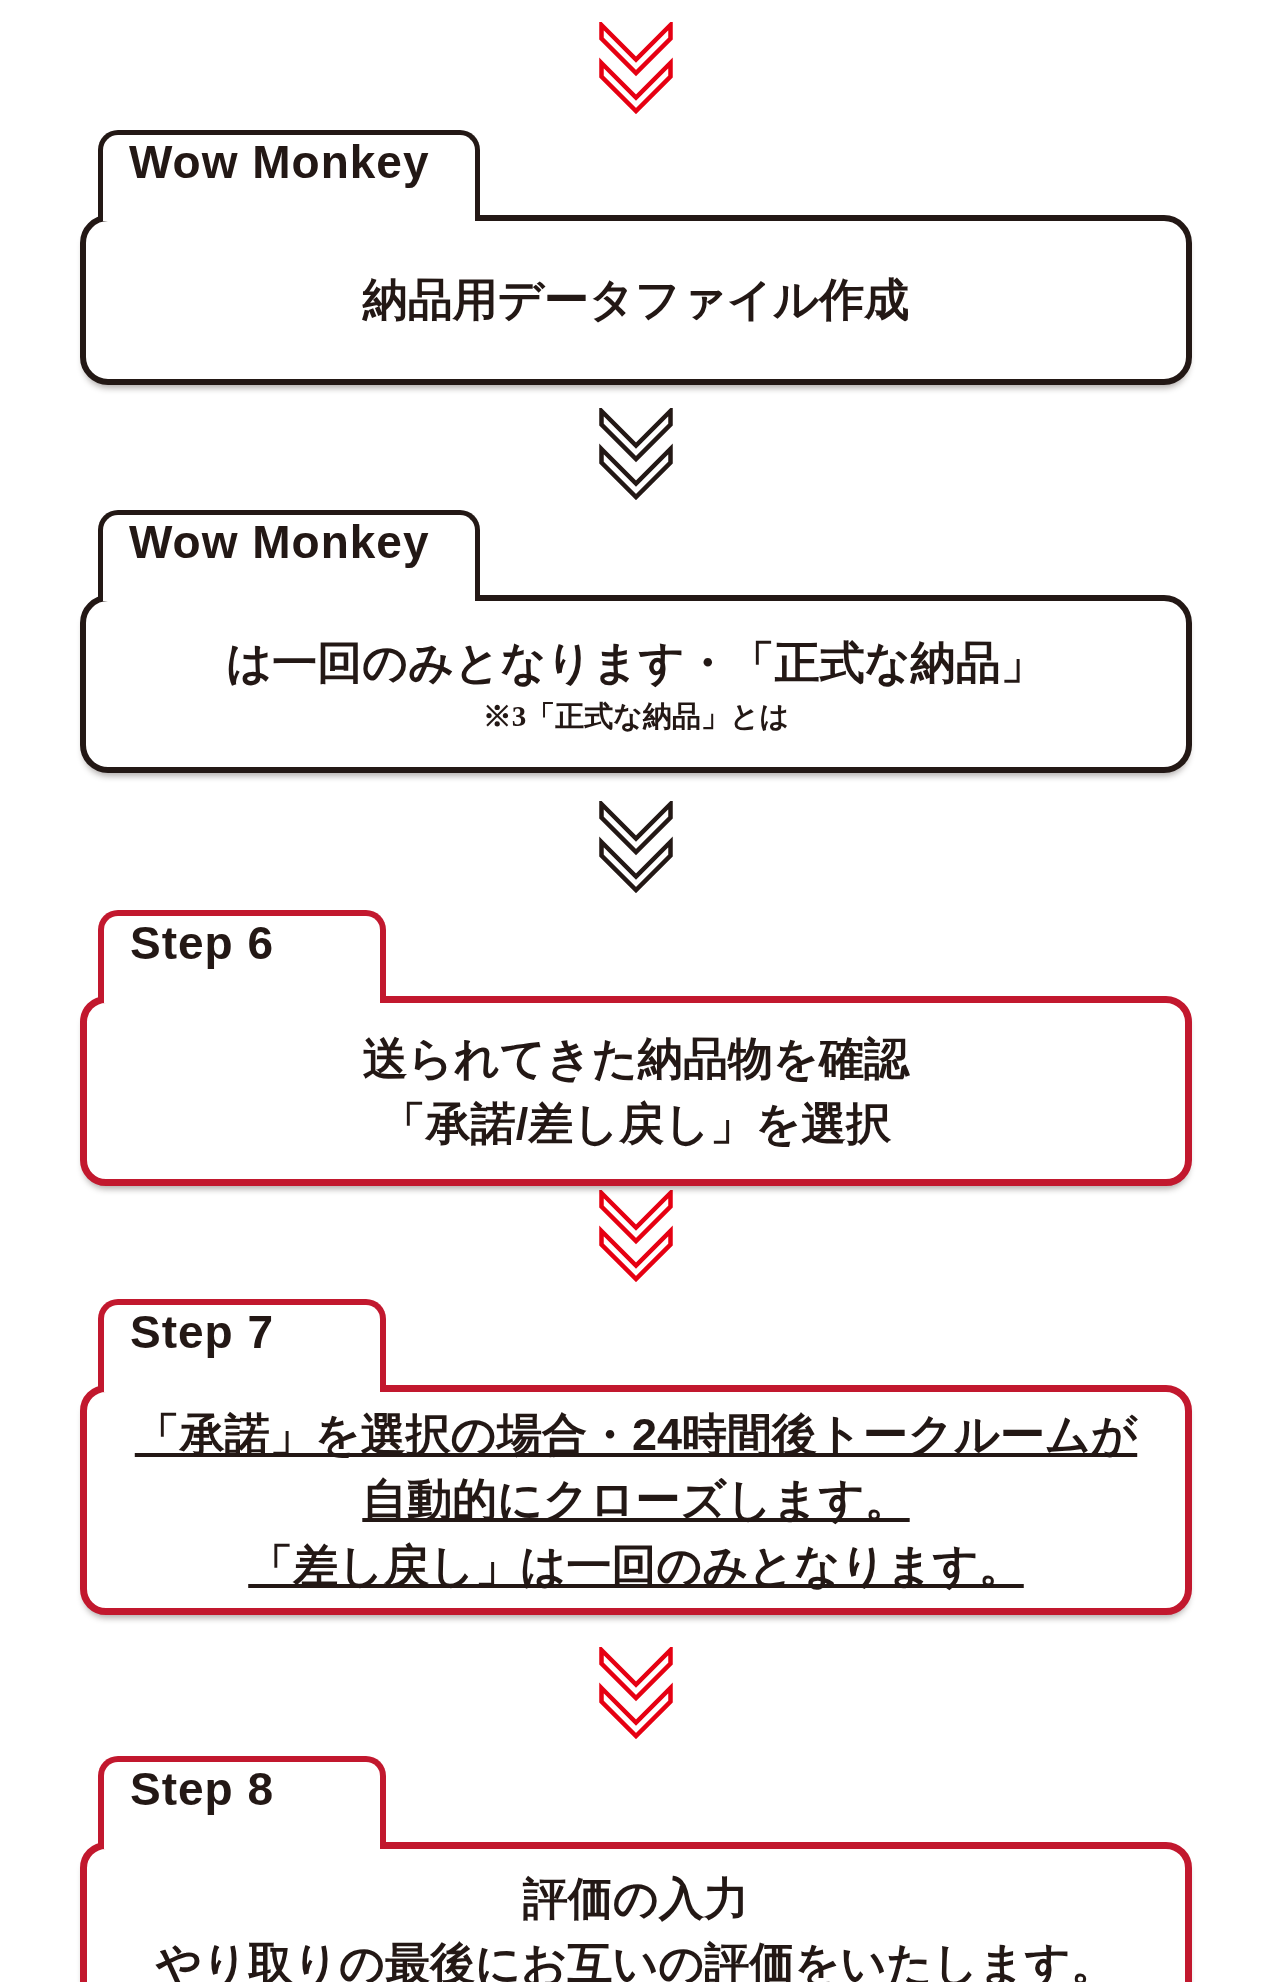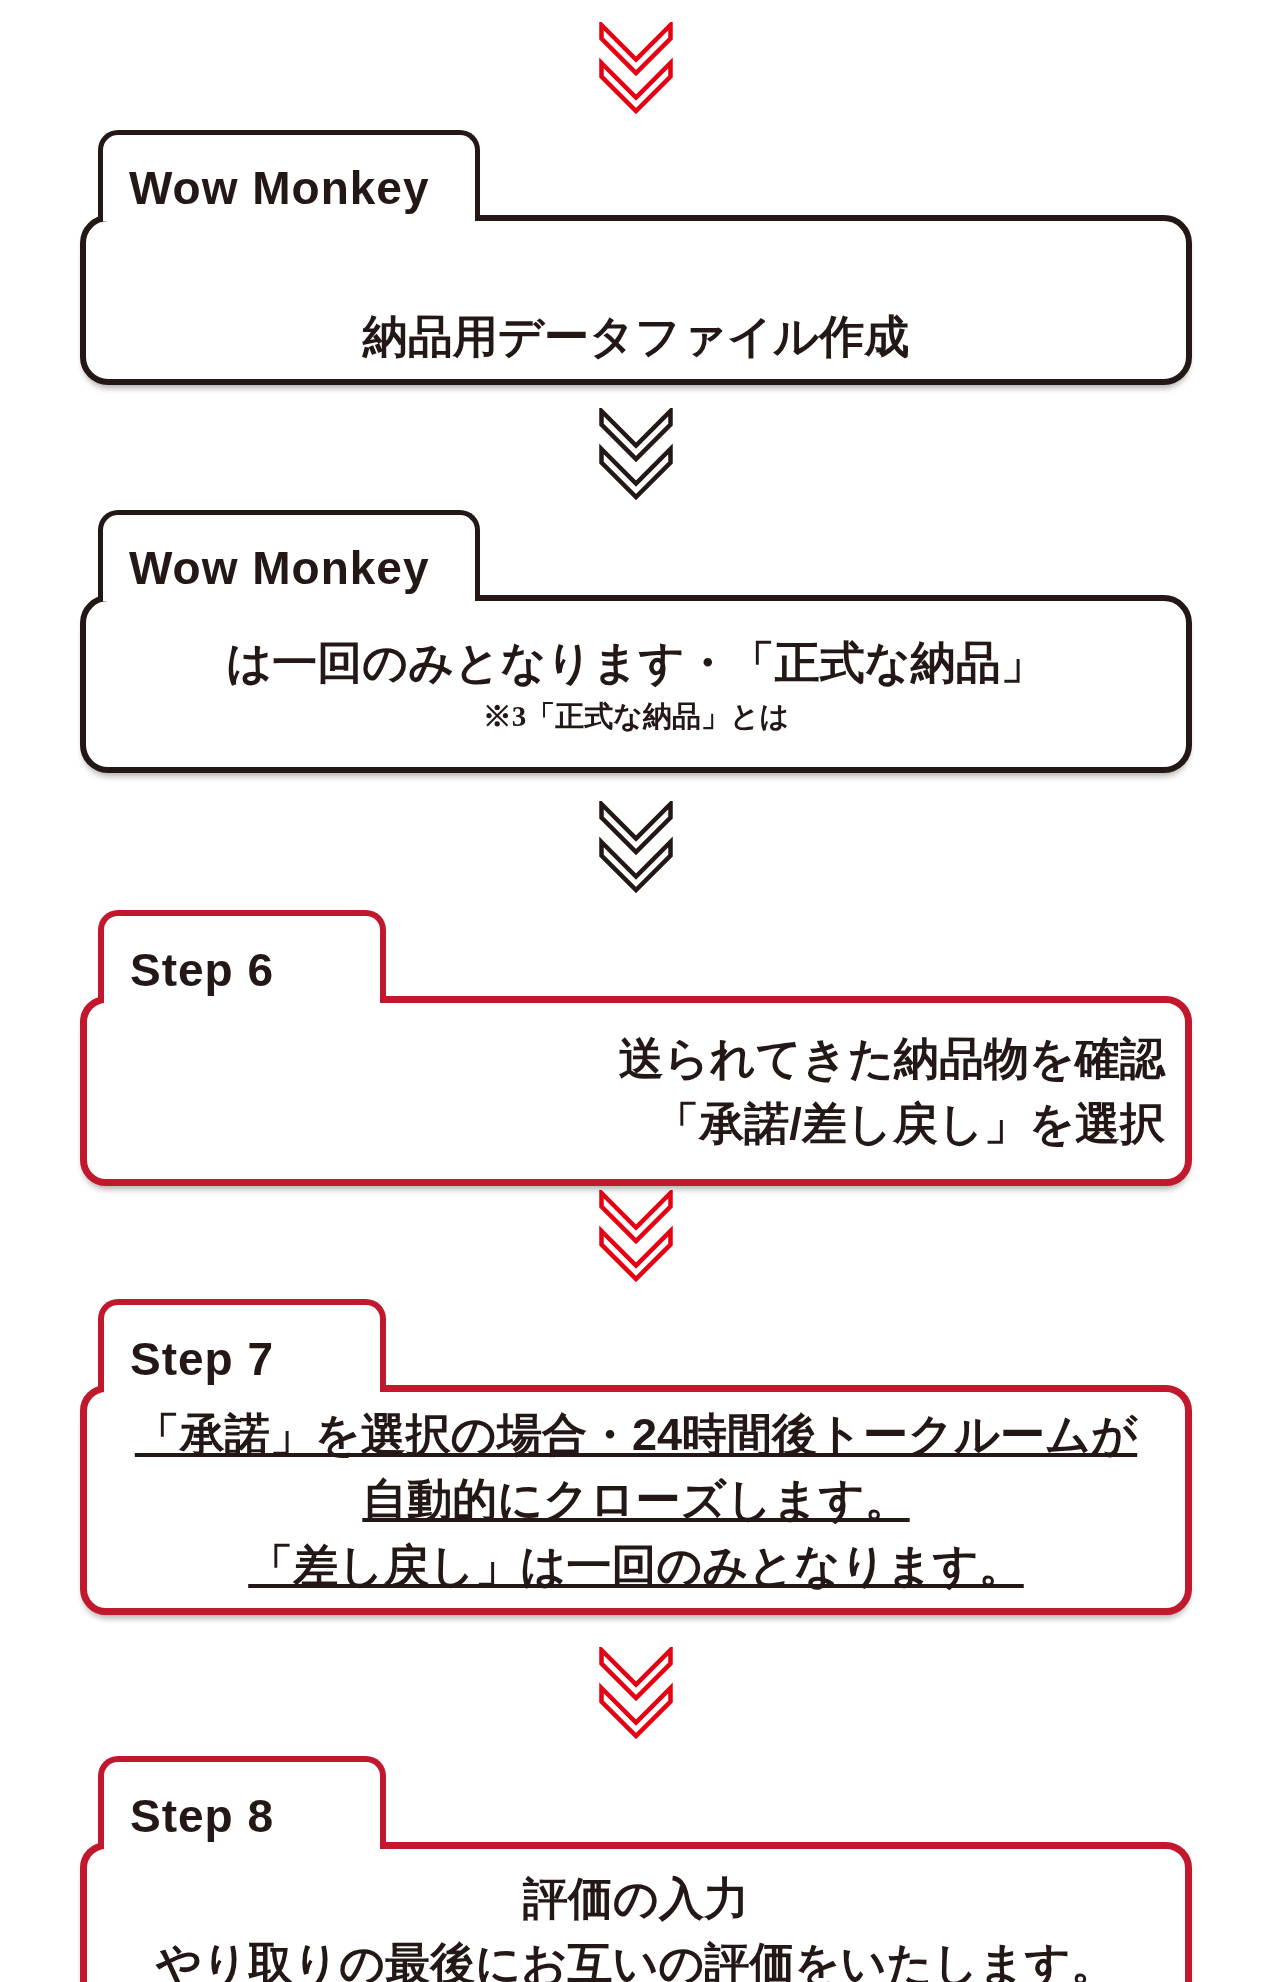--- a/index.html
+++ b/index.html
@@ -25,21 +25,21 @@
   .chev-dark{color:var(--dark);}
   .chev-top{margin-bottom:16px;}
   .chev-a{margin-bottom:10px;}
   .chev-b{margin-bottom:6px;}
   .chev-c{margin-bottom:9px;}
   .chev-d{margin-bottom:8px;}
 
   
   .tab{
     position:relative;z-index:2;
-    display:flex;align-items:flex-end;
+    display:flex;align-items:flex-start;
     background:#fff;
     border-style:solid;
     border-radius:20px 20px 0 0;
     padding:0 24px 6px 26px;
     margin-left:18px;
     font-weight:bold;
     font-size:46px;
     letter-spacing:1px;
     color:var(--dark);
   }
@@ -75,23 +75,23 @@
     line-height:1.45;
     color:var(--dark);
   }
   .box .note{
     font-size:29px;
     font-weight:600;
     line-height:1.5;
     color:var(--dark);
     font-family:Liberation Serif, serif;
   }
-  .box-1{min-height:170px;justify-content:flex-end;}
+  .box-1{min-height:170px;}
   .box-2{min-height:178px;}
-  .box-3{min-height:190px;align-items:flex-end;}
+  .box-3{min-height:190px;}
   .box-4{min-height:218px;text-decoration:underline;}
   .box-5{min-height:178px;}
 
   .sec-1{margin-bottom:23px;}
   .sec-2{margin-bottom:28px;}
   .sec-3{margin-bottom:4px;}
   .sec-4{margin-bottom:32px;}
   .sec-5{margin-bottom:0;}
 </style>
 </head>

